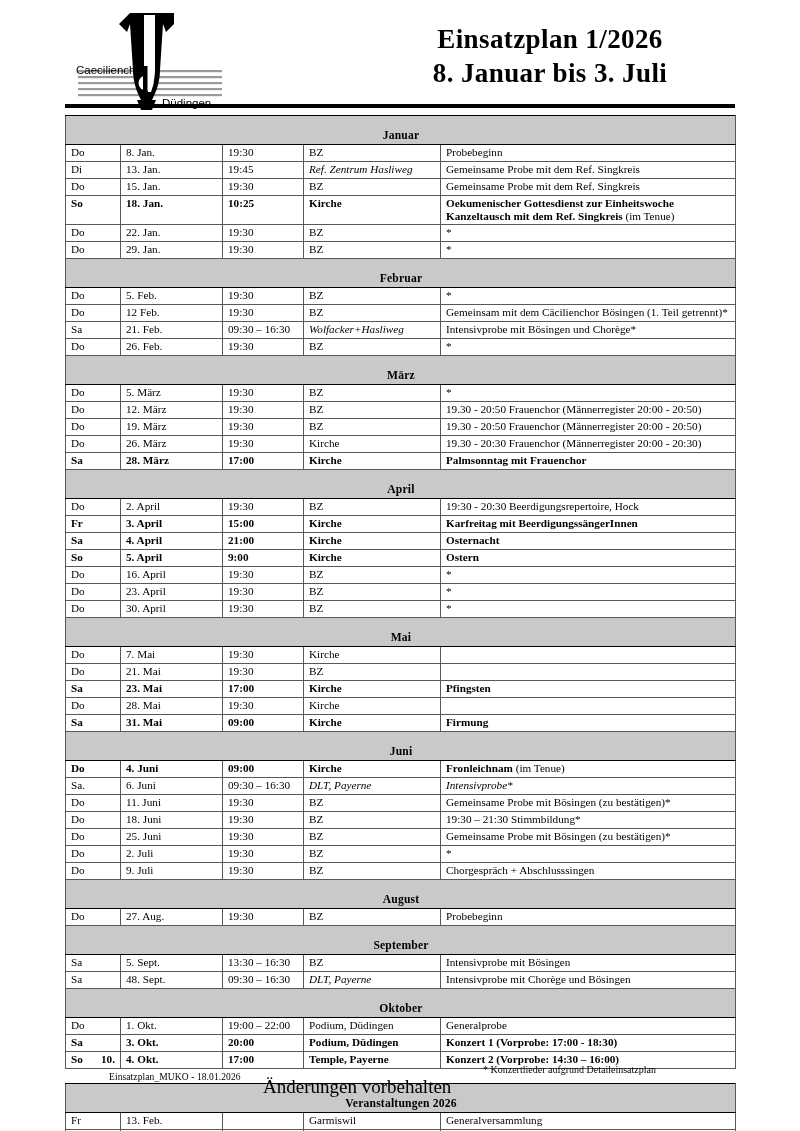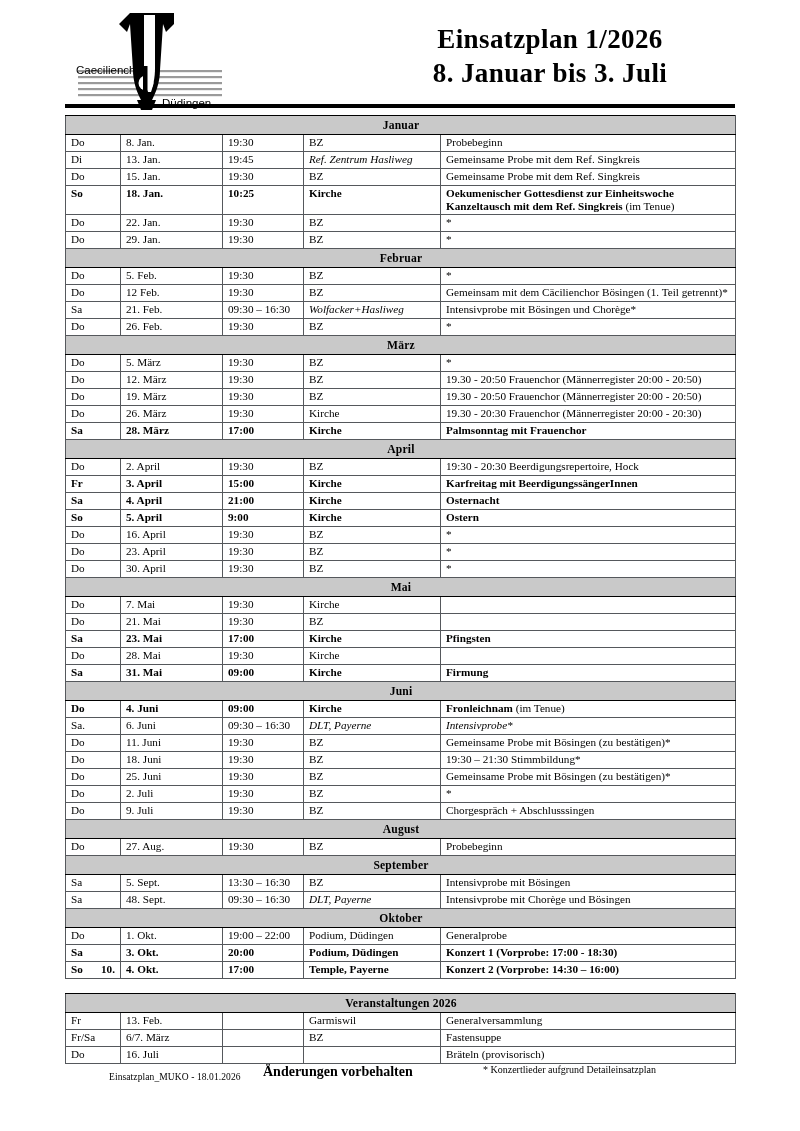--- a/index.html
+++ b/index.html
@@ -86,21 +86,21 @@
   col.c-time  { width: 81px; }
   col.c-place { width: 137px; }
   col.c-desc  { width: 295px; }
 
   tr.month-row td {
     background: #c9c9c9;
     text-align: center;
     font-weight: bold;
     font-size: 11.6px;
     letter-spacing: 0.2px;
-    padding-top: 3px;
+    padding-top: 13px;
     padding-bottom: 1px;
     border-top: 1px solid #000;
     border-bottom: 1px solid #000;
   }
 
   tr.bold td { font-weight: bold; font-family: Liberation Serif, serif; }
   td.italic  { font-style: italic; }
   .norm { font-weight: normal; }
 
   td.daycell {
@@ -129,23 +129,23 @@
     left: 3px;
     top: 12px;
     font-size: 9.5px;
     letter-spacing: 0.1px;
     white-space: nowrap;
     margin-left: 41px;
   }
   .footer-center {
     position: absolute;
     left: 198px;
-    top: 4px;
-    font-size: 14px;
-    font-weight: bold;
+    top: 16px;
+    font-size: 19px;
+    font-weight: normal;
     white-space: nowrap;
   }
   .footer-right {
     position: absolute;
     left: 418px;
     top: 4px;
     font-size: 10px;
     white-space: nowrap;
   }
 </style>

